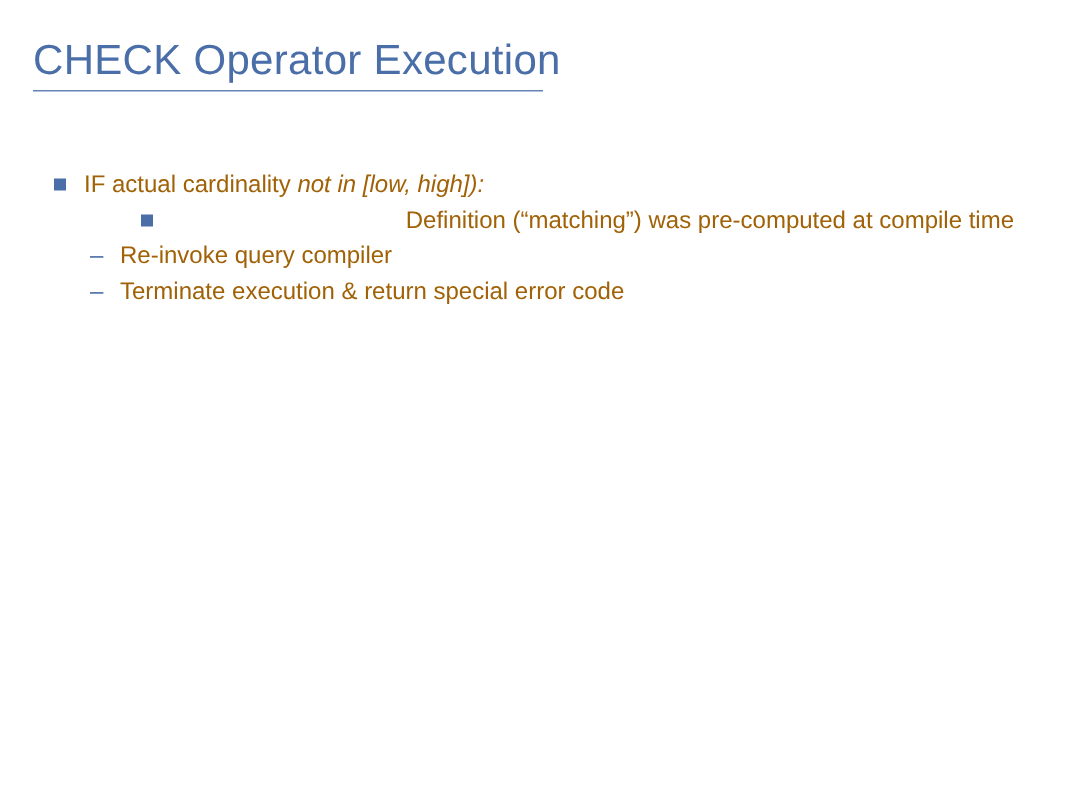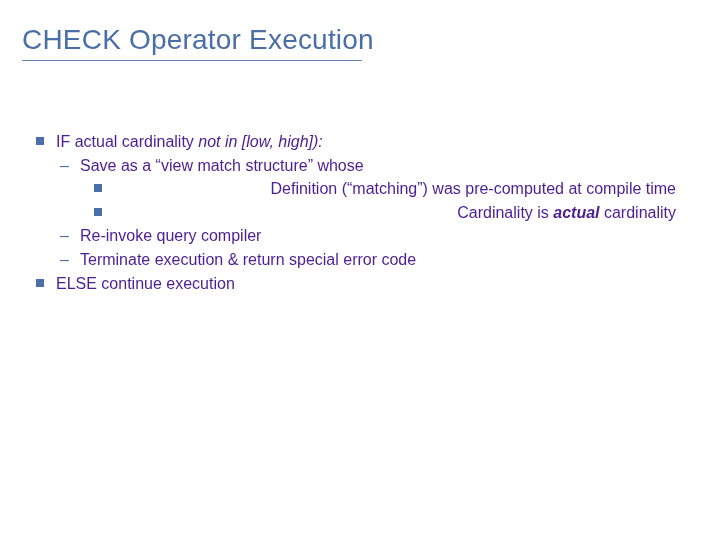--- a/index.html
+++ b/index.html
@@ -32,25 +32,25 @@
     left: 22px;
     top: 60px;
     width: 340px;
     height: 1px;
     background: #4a6ea8;
     opacity: 0.85;
   }
   .body {
     position: absolute;
     left: 36px;
-    top: 131px;
+    top: 113px;
     width: 640px;
     font-size: 16px;
     line-height: 1.35;
-    color: #4c1d95;
+    color: #a16207;
   }
   .lvl1 {
     position: relative;
     padding-left: 20px;
     margin-bottom: 2px;
   }
   .lvl1::before {
     content: "";
     position: absolute;
     left: 0;
@@ -102,32 +102,27 @@
 
   <div class="title">CHECK Operator Execution</div>
   <div class="title-underline"></div>
 
   <div class="body">
 
     <div class="lvl1">
       <span>IF actual cardinality </span><i>not in [low, high]):</i>
     </div>
 
-    <div class="lvl2">Save as a “view match structure” whose</div>
 
     <div class="lvl3">Definition (“matching”) was pre-computed at compile time</div>
 
-    <div class="lvl3">
-      <span>Cardinality is </span><b><i>actual</i></b><span> cardinality</span>
-    </div>
 
     <div class="lvl2">Re-invoke query compiler</div>
 
     <div class="lvl2">Terminate execution &amp; return special error code</div>
 
-    <div class="lvl1">ELSE continue execution</div>
 
     <div class="gap"></div>
 
 
   </div>
 
 </div>
 
 </body></html>

